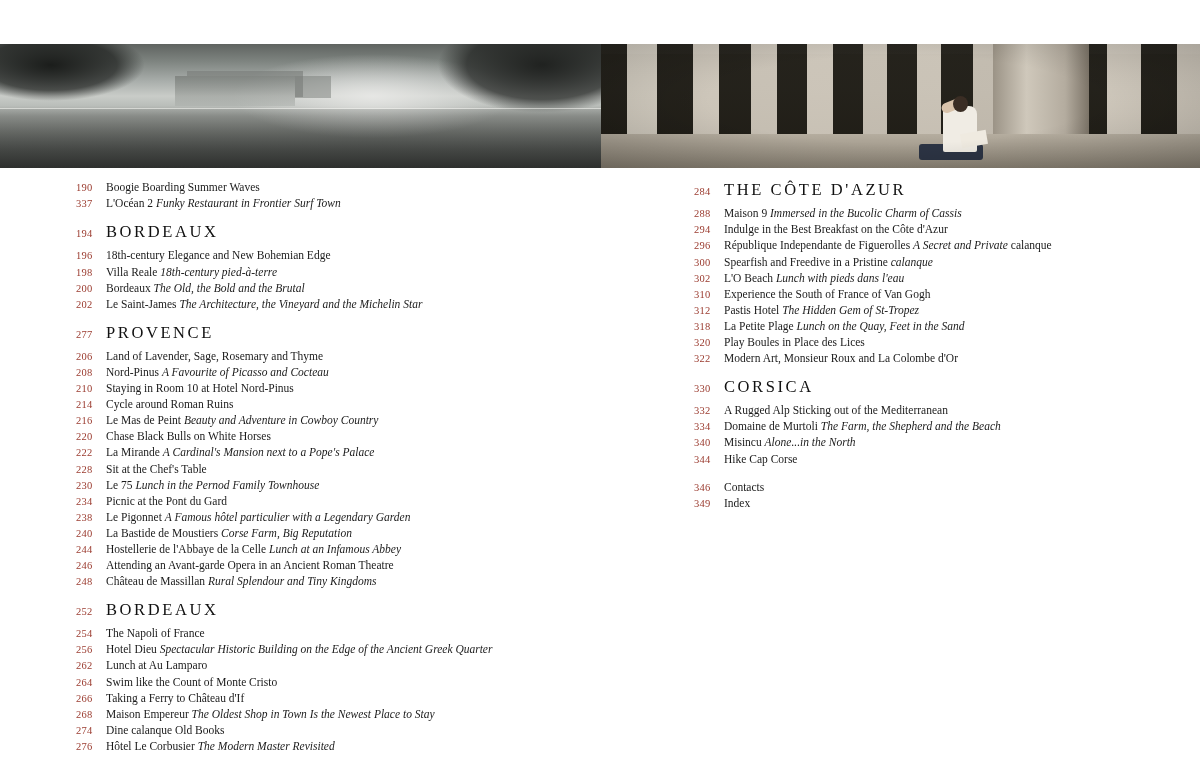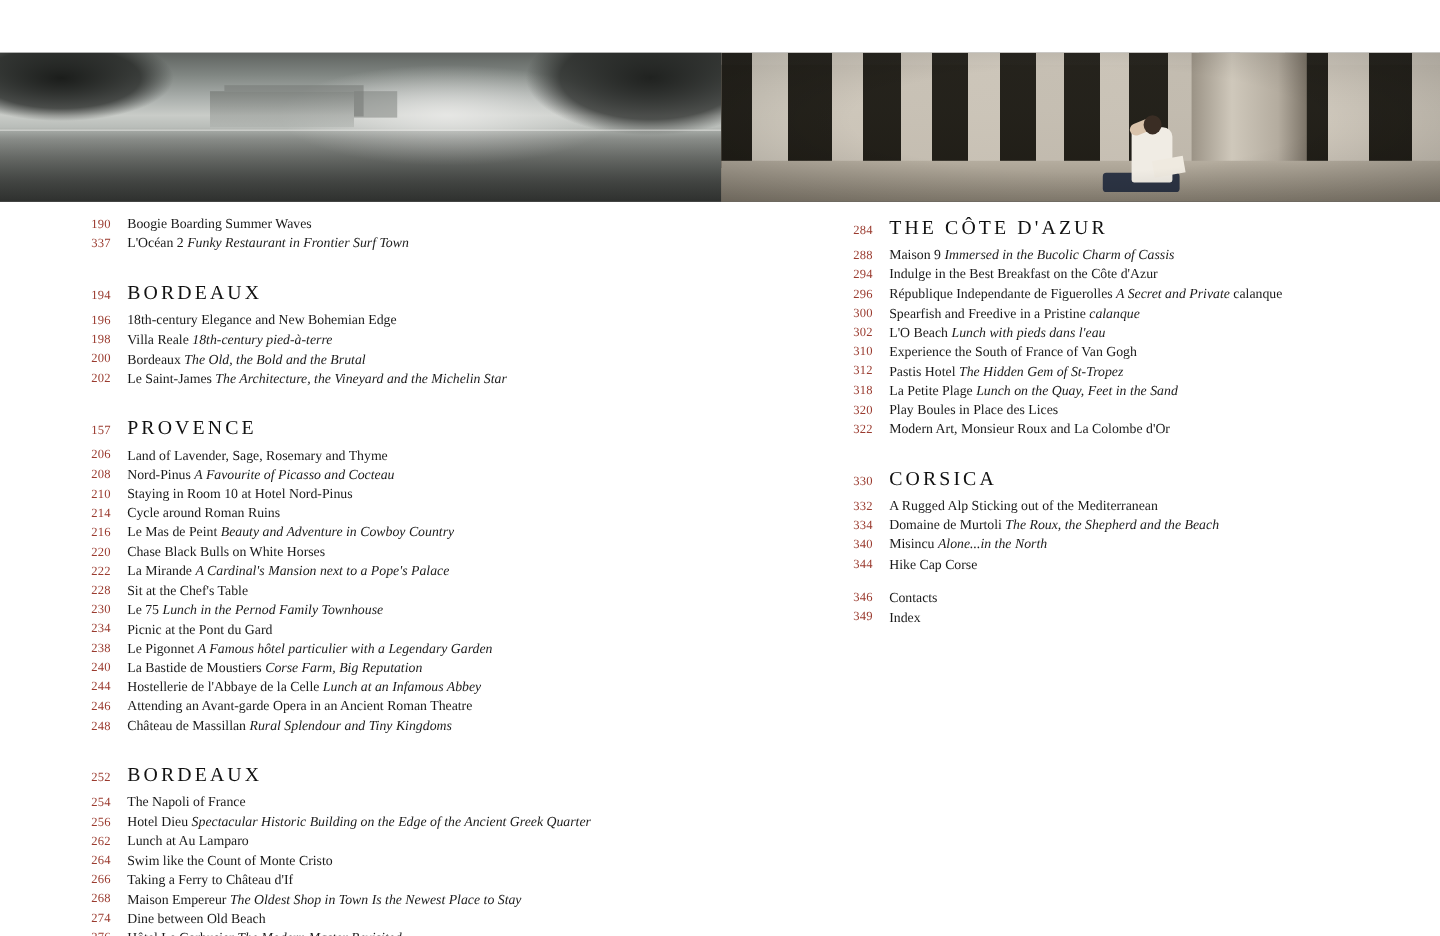--- a/index.html
+++ b/index.html
@@ -142,46 +142,46 @@
     position: absolute;
     top: 180px;
     left: 0;
     width: 1200px;
   }
   .col {
     position: absolute;
     top: 0;
   }
   .col-left  { left: 76px;  width: 520px; }
-  .col-right { left: 711px; width: 440px; }
+  .col-right { left: 694px; width: 440px; }
 
   .section-head {
     display: flex;
     align-items: baseline;
-    margin-top: 22px;
+    margin-top: 10px;
     margin-bottom: 6px;
   }
   .section-head:first-child { margin-top: 0; }
   .section-head .num {
     width: 30px;
     flex: 0 0 30px;
     font-size: 10.5px;
     color: #9a3a2e;
     letter-spacing: 0.2px;
   }
   .section-head .title {
     font-size: 16.5px;
     letter-spacing: 2.6px;
     color: #111;
     font-family: "Liberation Serif", serif;
   }
 
   .entry {
     display: flex;
-    align-items: center;
+    align-items: flex-end;
     line-height: 1.0;
     padding: 2.3px 0;
   }
   .entry .num {
     width: 30px;
     flex: 0 0 30px;
     font-size: 10.5px;
     color: #9a3a2e;
     letter-spacing: 0.2px;
   }
@@ -243,21 +243,21 @@
       </div>
       <div class="entry">
         <span class="num">200</span>
         <span class="txt">Bordeaux <i>The Old, the Bold and the Brutal</i></span>
       </div>
       <div class="entry">
         <span class="num">202</span>
         <span class="txt">Le Saint-James <i>The Architecture, the Vineyard and the Michelin Star</i></span>
       </div>
       <div class="section-head">
-        <span class="num">157</span>
+        <span class="num">277</span>
         <span class="title">PROVENCE</span>
       </div>
       <div class="entry">
         <span class="num">206</span>
         <span class="txt">Land of Lavender, Sage, Rosemary and Thyme</span>
       </div>
       <div class="entry">
         <span class="num">208</span>
         <span class="txt">Nord-Pinus <i>A Favourite of Picasso and Cocteau</i></span>
       </div>
@@ -336,21 +336,21 @@
       <div class="entry">
         <span class="num">266</span>
         <span class="txt">Taking a Ferry to Château d'If</span>
       </div>
       <div class="entry">
         <span class="num">268</span>
         <span class="txt">Maison Empereur <i>The Oldest Shop in Town Is the Newest Place to Stay</i></span>
       </div>
       <div class="entry">
         <span class="num">274</span>
-        <span class="txt">Dine between Old Beach</span>
+        <span class="txt">Dine calanque Old Books</span>
       </div>
       <div class="entry">
         <span class="num">276</span>
         <span class="txt">Hôtel Le Corbusier <i>The Modern Master Revisited</i></span>
       </div>
     </div>
   <div class="col col-right" id="col-right">
       <div class="section-head">
         <span class="num">284</span>
         <span class="title">THE CÔTE D'AZUR</span>
@@ -398,21 +398,21 @@
       <div class="section-head">
         <span class="num">330</span>
         <span class="title">CORSICA</span>
       </div>
       <div class="entry">
         <span class="num">332</span>
         <span class="txt">A Rugged Alp Sticking out of the Mediterranean</span>
       </div>
       <div class="entry">
         <span class="num">334</span>
-        <span class="txt">Domaine de Murtoli <i>The Roux, the Shepherd and the Beach</i></span>
+        <span class="txt">Domaine de Murtoli <i>The Farm, the Shepherd and the Beach</i></span>
       </div>
       <div class="entry">
         <span class="num">340</span>
         <span class="txt">Misincu <i>Alone...in the North</i></span>
       </div>
       <div class="entry">
         <span class="num">344</span>
         <span class="txt">Hike Cap Corse</span>
       </div>
       <div class="spacer-12"></div>

